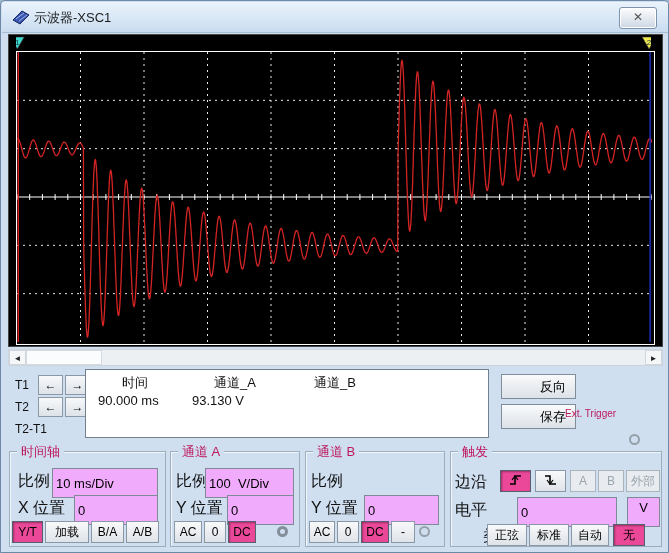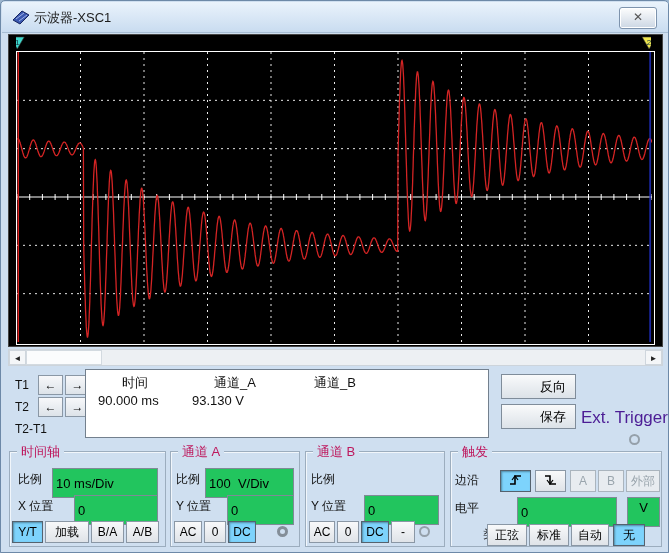--- a/index.html
+++ b/index.html
@@ -27,31 +27,31 @@
   #sb-thumb{position:absolute;left:17px;top:0;width:76px;height:15px;background:#fbfcfd;border:1px solid #d3dae0;box-sizing:border-box;}
   
   .t-label{position:absolute;font-size:12px;color:#111;}
   .t-btn{position:absolute;width:25px;height:20px;background:linear-gradient(#f7f8fa,#dde3e9);
     border:1px solid #8a97a5;font-size:12px;font-weight:bold;text-align:center;line-height:18px;box-sizing:border-box;}
   #readout-box{position:absolute;left:84px;top:368px;width:404px;height:69px;background:#fff;border:1px solid #73808e;box-sizing:border-box;}
   .ro-head{position:absolute;top:4px;font-size:13px;color:#111;}
   .ro-val{position:absolute;top:23px;font-size:13px;color:#111;}
   .win-btn{position:absolute;width:75px;height:25px;background:linear-gradient(#f9fafb,#dce2e8);
     border:1px solid #7f8c9a;font-size:13px;text-align:center;line-height:23px;box-sizing:border-box;padding-left:29px;}
-  #ext-trig-label{position:absolute;left:580px;top:407px;font-size:17px;color:#4c1d95;}
+  #ext-trig-label{position:absolute;left:564px;top:407px;font-size:10px;color:#be185d;}
   .terminal{position:absolute;width:11px;height:11px;border:2px solid #95a0aa;border-radius:50%;box-sizing:border-box;}
   
   .grp{position:absolute;top:450px;height:96px;border:1px solid #9cadbe;box-shadow:inset 1px 1px 0 rgba(255,255,255,.7);box-sizing:border-box;}
   .grp-title{position:absolute;top:-9px;left:7px;background:#cfdff0;padding:0 4px;font-size:13px;color:#be185d;}
-  .fld-label{position:absolute;font-size:12px;color:#111;white-space:nowrap;}
-  .fld{position:absolute;height:30px;background:#22c55e;border:1px solid #7f8a96;font-size:13px;
+  .fld-label{position:absolute;font-size:16px;color:#111;white-space:nowrap;}
+  .fld{position:absolute;height:30px;background:#f0abfc;border:1px solid #7f8a96;font-size:13px;
     padding:0 3px;box-sizing:border-box;font-family:"Liberation Sans","DejaVu Sans",sans-serif;}
   .btn{position:absolute;height:22px;background:linear-gradient(#f8f9fa,#dfe3e8);border:1px solid #8a97a5;
     font-size:12px;text-align:center;line-height:20px;box-sizing:border-box;white-space:nowrap;}
-  .btn.pressed{background:#7dd3fc;border-color:#55626e;box-shadow:inset 1px 1px 2px rgba(0,0,0,.35);}
+  .btn.pressed{background:#ec4899;border-color:#55626e;box-shadow:inset 1px 1px 2px rgba(0,0,0,.35);}
   .btn.disabled{color:#9aa5ad;border-color:#aab4bd;background:#e8ecf0;}
   .edge-svg{display:inline-block;vertical-align:middle;margin-top:-3px;}
   #watermark{position:absolute;left:415px;top:527px;font-size:17px;font-weight:bold;letter-spacing:1px;
     color:#9fd4b4;opacity:.8;pointer-events:none;z-index:50;}
 </style>
 </head>
 <body>
 
 <div id="win">
 

